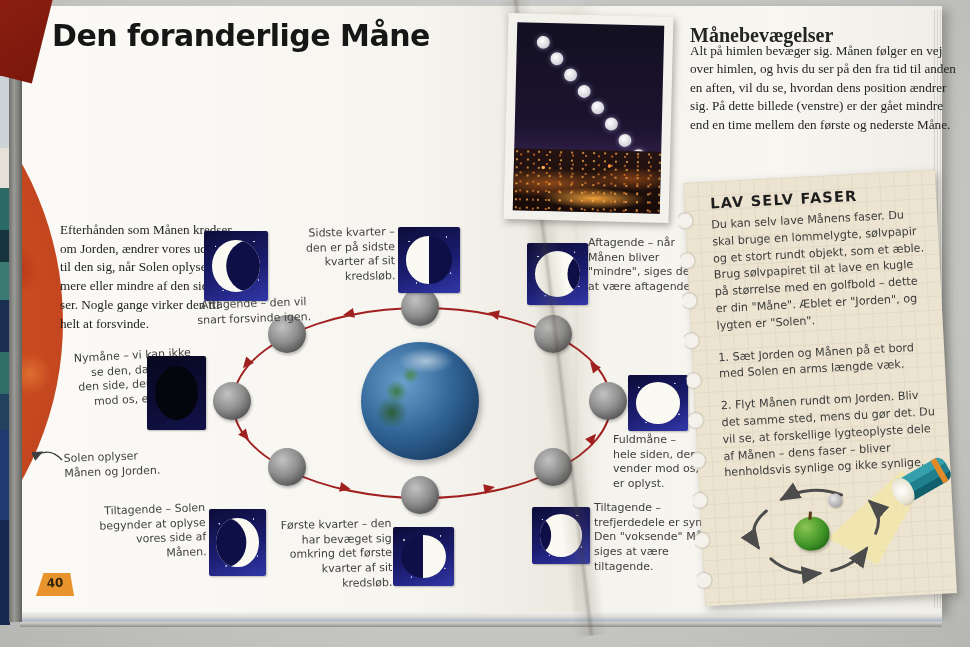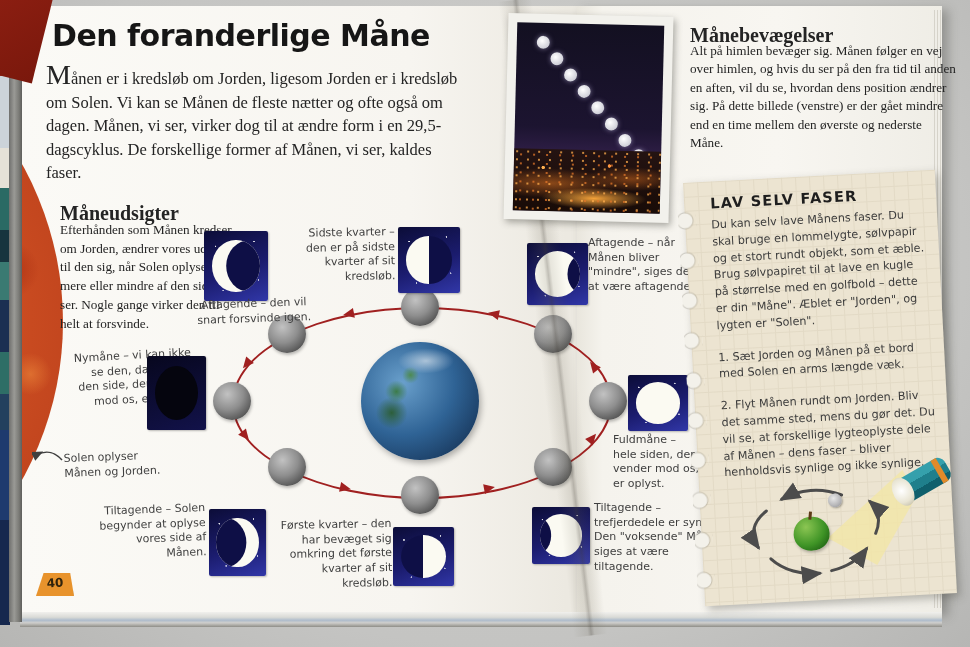--- a/index.html
+++ b/index.html
@@ -152,22 +152,20 @@
   <div class="page page-left"></div>
   <div class="page page-right"></div>
   <div class="sun"></div>
   <div class="page-bottom"></div>
   <div class="right-edge-stack"></div>
   <div class="bg-strip"></div>
   <div class="cover-edge"></div>
   <div class="corner-red"></div>
 
   <div class="abs title">Den foranderlige Måne</div>
-  <div class="abs serif intro">Månen er i kredsløb om Jorden, ligesom Jorden er i kredsløb om Solen. Vi kan se Månen de fleste nætter og ofte også om dagen. Månen, vi ser, virker dog til at ændre form i en 29,5-dagscyklus. De forskellige former af Månen, vi ser, kaldes faser.</div>
-  <div class="abs serif subhead outlook-h">Måneudsigter</div>
   <div class="abs serif outlook-b">Efterhånden som Månen kredser om Jorden, ændrer vores udsigt til den sig, når Solen oplyser mere eller mindre af den side, vi ser. Nogle gange virker den til helt at forsvinde.</div>
 
   <div class="orbit"></div>
   <div class="oarrow" style="left:588px;top:361px;transform:rotate(-129deg);"></div>
   <div class="oarrow" style="left:488px;top:309px;transform:rotate(-168deg);"></div>
   <div class="oarrow" style="left:343px;top:309px;transform:rotate(169deg);"></div>
   <div class="oarrow" style="left:241px;top:359px;transform:rotate(130deg);"></div>
   <div class="oarrow" style="left:240px;top:431px;transform:rotate(51deg);"></div>
   <div class="oarrow" style="left:340px;top:483px;transform:rotate(12deg);"></div>
   <div class="oarrow" style="left:484px;top:483px;transform:rotate(-11deg);"></div>
@@ -237,21 +235,21 @@
           <path d="M7,0 L0,3 L7,6 Z" fill="#3f3f3f"></path>
         </marker>
       </defs>
     <path d="M30,16 C22,7 14,6 4,11" stroke="#3f3f3f" stroke-width="1.6" fill="none" marker-end="url(#ah2)"></path>
   </svg>
   <div class="abs hand" style="left:64px;top:450px;width:110px;transform:rotate(-2deg);">Solen oplyser Månen og Jorden.</div>
 
   <div class="gutter"></div>
 
   <div class="abs serif subhead mov-h">Månebevægelser</div>
-  <div class="abs serif mov-b">Alt på himlen bevæger sig. Månen følger en vej over himlen, og hvis du ser på den fra tid til anden en aften, vil du se, hvordan dens position ændrer sig. På dette billede (venstre) er der gået mindre end en time mellem den øverste og nederste Måne.</div>
+  <div class="abs serif mov-b">Alt på himlen bevæger sig. Månen følger en vej over himlen, og hvis du ser på den fra tid til anden en aften, vil du se, hvordan dens position ændrer sig. På dette billede (venstre) er der gået mindre end en time mellem den første og nederste Måne.</div>
 
   <div class="photo">
     <div class="photo-inner">
       <div class="pmoon" style="left:20px;top:13px;"></div>
       <div class="pmoon" style="left:34px;top:29px;"></div>
       <div class="pmoon" style="left:48px;top:45px;"></div>
       <div class="pmoon" style="left:62px;top:61px;"></div>
       <div class="pmoon" style="left:76px;top:77px;"></div>
       <div class="pmoon" style="left:90px;top:93px;"></div>
       <div class="pmoon" style="left:104px;top:109px;"></div>

